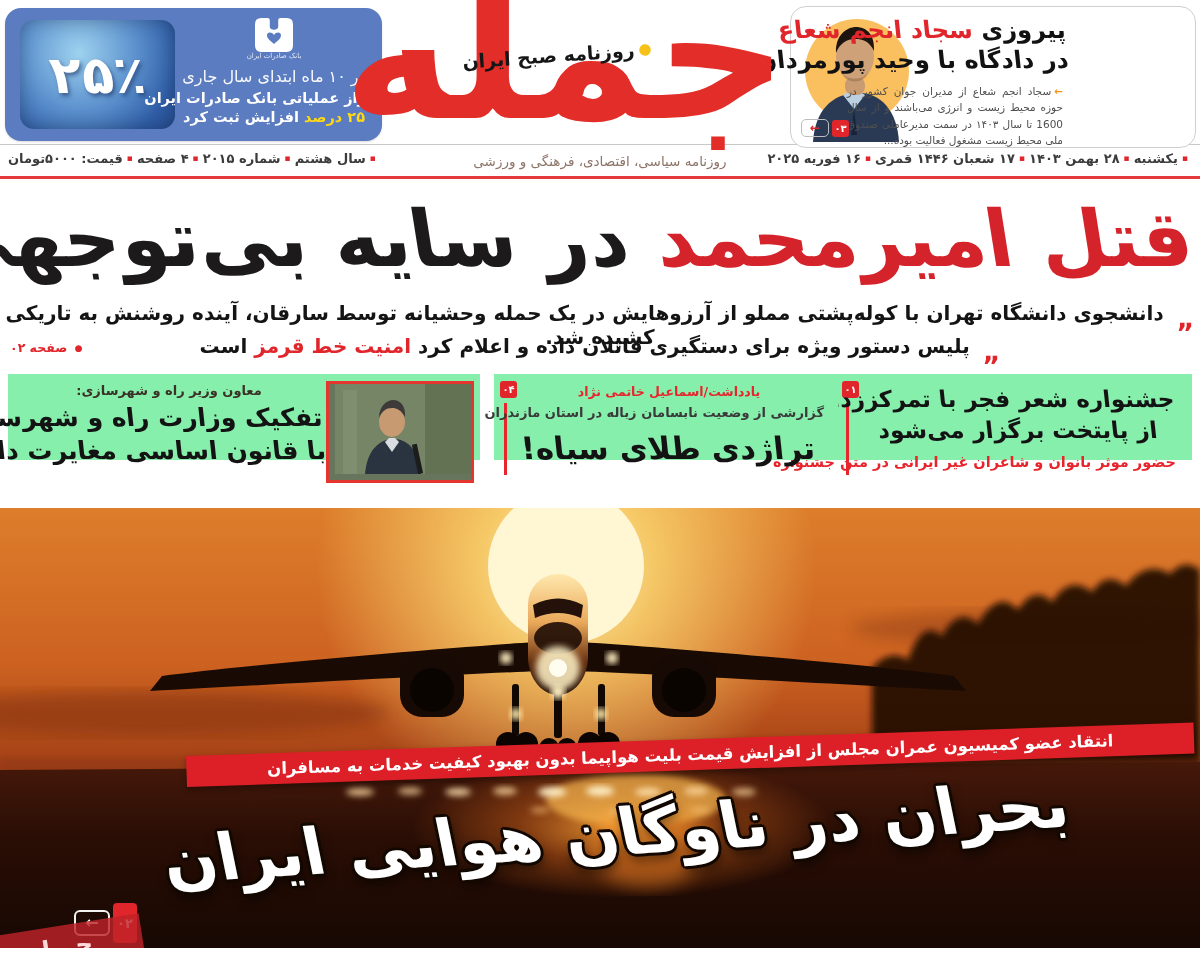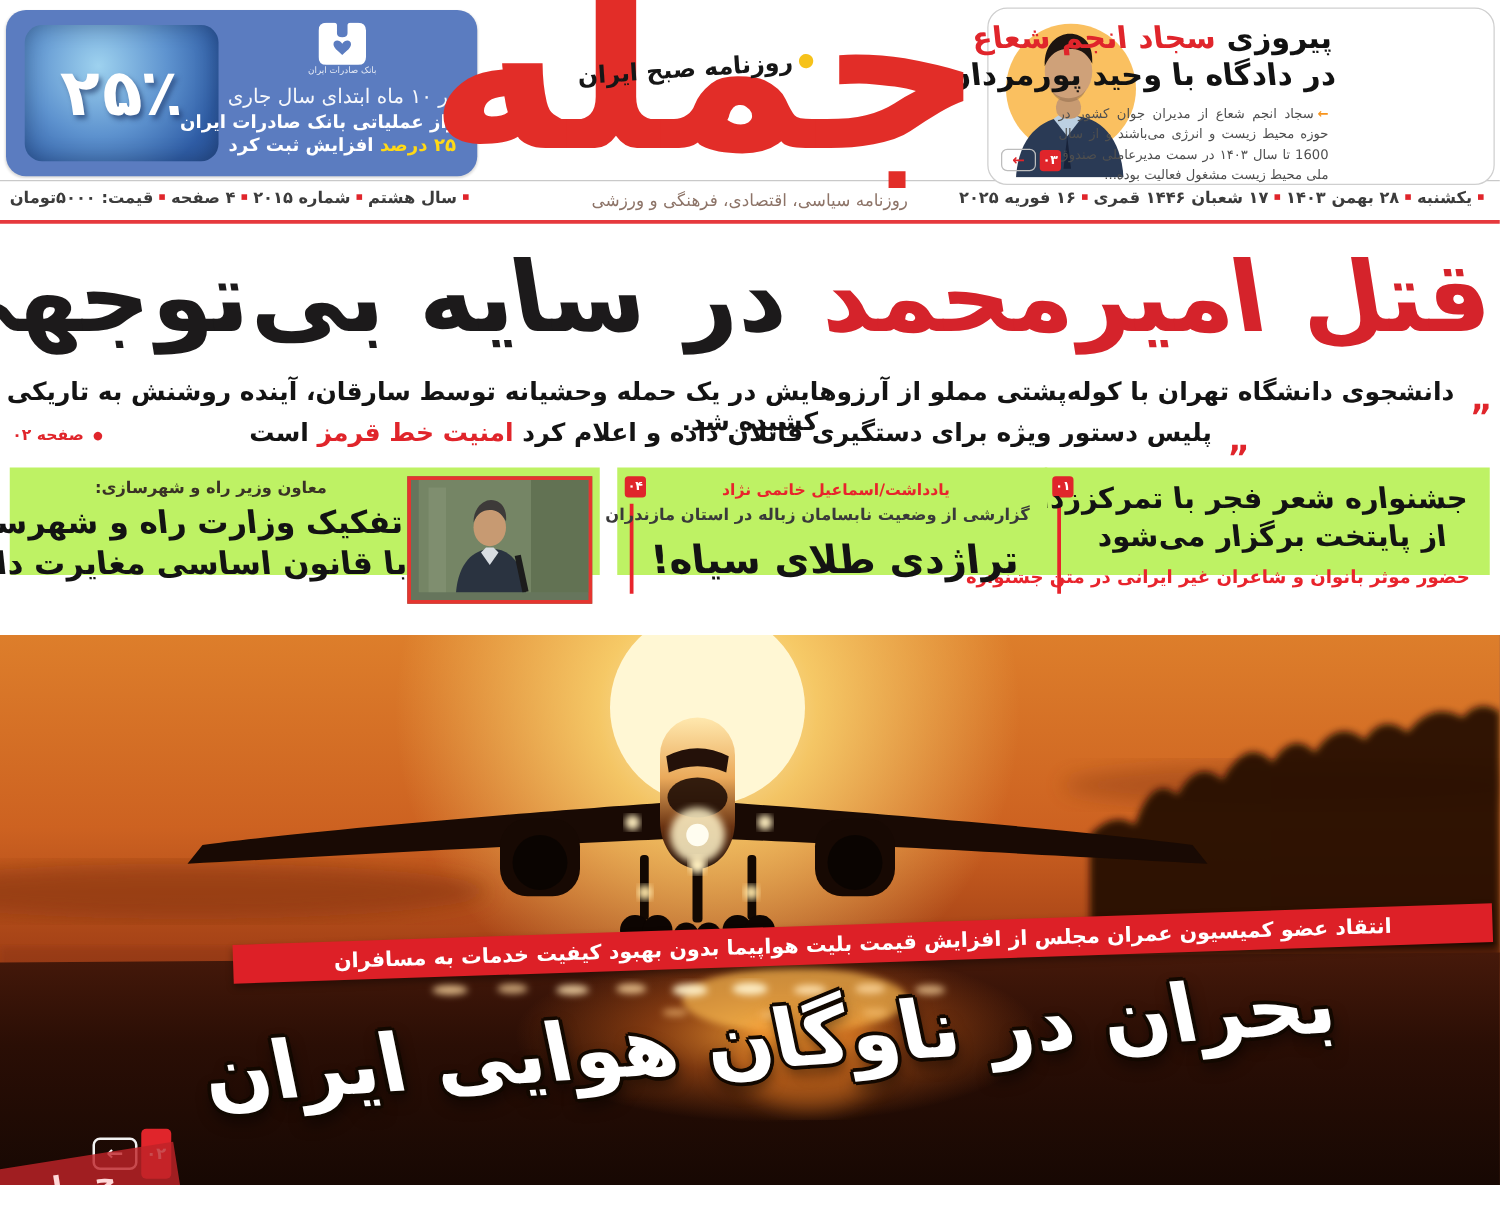--- a/index.html
+++ b/index.html
@@ -69,21 +69,21 @@
   .murder-headline .black{color:#1c1a1b;}
   .deck{left:0;top:301px;width:1200px;text-align:center;font-size:20px;font-weight:800;
         color:#141414;}
   .deck2{top:334px;}
   .deck .q{color:#e0252b;font-size:27px;font-weight:900;line-height:0;vertical-align:-8px;margin-left:6px;}
   .deck .red{color:#e0252b;}
   .page-ref{left:10px;top:340px;color:#e0252b;font-size:12.5px;font-weight:bold;}
   .page-ref .dot{font-size:9px;vertical-align:1px;margin-left:3px;}
 
   
-  .ybox{top:374px;height:86px;background:#bef264;}
+  .ybox{top:374px;height:86px;background:#86efac;}
   .ybox .corner-badge{position:absolute;left:6px;top:7px;}
   .ybox .vline{position:absolute;left:10px;top:29px;width:2.5px;height:72px;background:#e8242c;}
   .box-festival{left:836px;width:356px;}
   .fest-title{position:absolute;left:20px;right:16px;top:10px;text-align:center;font-size:23px;
               font-weight:900;color:#131313;line-height:1.35;transform:skewX(6deg);white-space:nowrap;}
   .fest-sub{position:absolute;left:20px;right:16px;top:80px;text-align:center;font-size:14.5px;
             font-weight:bold;color:#e8242c;white-space:nowrap;}
   .box-waste{left:494px;width:344px;}
   .waste-kicker{position:absolute;left:20px;right:14px;top:10px;text-align:center;font-size:12.5px;
                 font-weight:bold;color:#e8242c;}

